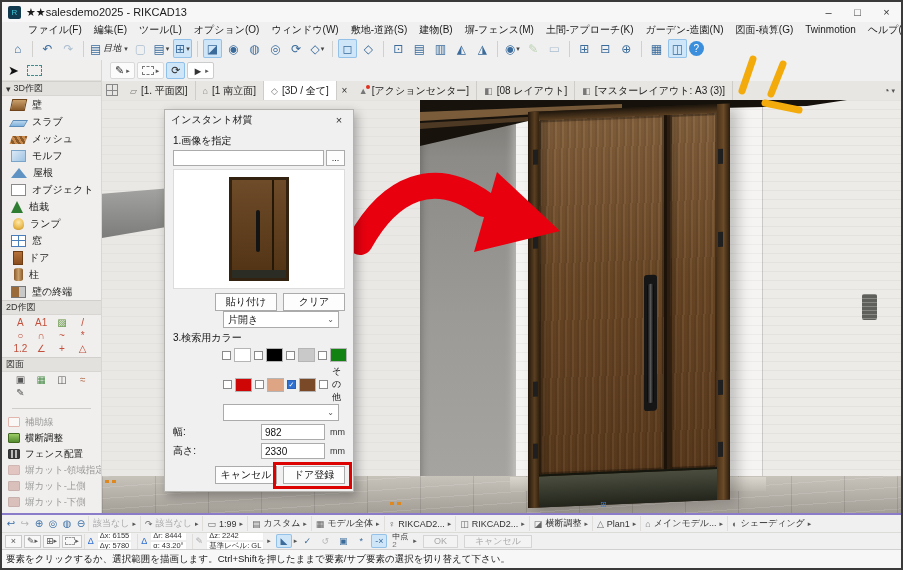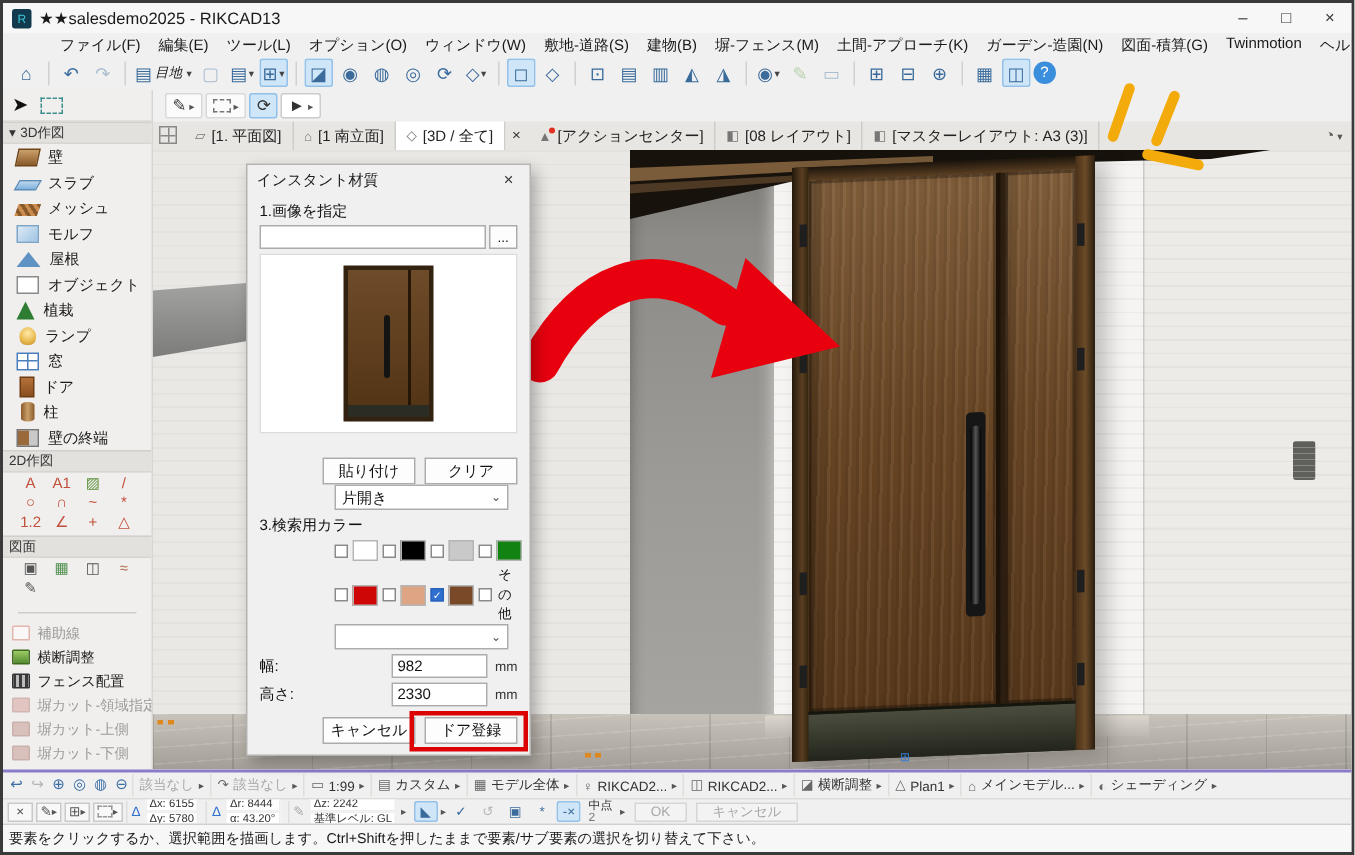--- a/index.html
+++ b/index.html
@@ -10,21 +10,21 @@
 
   
   .titlebar{position:absolute;left:0;top:0;right:0;height:20px;background:#f7f7f7;display:flex;align-items:center;}
   .appicon{width:13px;height:13px;margin:0 5px 0 6px;background:#123a4e;border-radius:2px;
            display:flex;align-items:center;justify-content:center;color:#39c7d8;font-size:8px;}
   .title-text{font-size:11px;color:#1a1a1a;}
   .t-controls{margin-left:auto;display:flex;height:100%;}
   .t-btn{width:29px;height:100%;display:flex;align-items:center;justify-content:center;font-size:11px;color:#333;}
 
   
-  .menubar{position:absolute;left:12px;top:20px;right:0;height:15px;display:flex;align-items:center;
+  .menubar{position:absolute;left:0;top:20px;right:0;height:15px;display:flex;align-items:center;
            font-size:10px;color:#1a1a1a;background:#f0f0f0;padding-left:20px;}
   .menu-item{padding:0 6px;white-space:nowrap;}
   .mdi-controls{margin-left:auto;display:flex;padding-right:4px;}
   .mdi-btn{width:18px;text-align:center;font-size:9px;color:#444;}
 
   
   .toolbar{position:absolute;left:0;top:35px;right:0;height:23px;background:#f0f0f0;display:flex;
            align-items:center;padding-left:5px;}
   .tb{height:19px;min-width:19px;display:flex;align-items:center;justify-content:center;font-size:12px;
       color:#3a6b9b;border-radius:2px;margin:0 1px;padding:0 1px;}
@@ -143,25 +143,25 @@
   .dlg-label{margin:3px 0 2px;font-size:10px;}
   .dlg-inputrow{display:flex;gap:2px;}
   .fld{background:#fff;border:1px solid #ababab;height:16px;font-size:10px;padding:0 3px;display:flex;align-items:center;overflow:hidden;white-space:nowrap;}
   .fld.grow{flex:1;}
   .dlg-browse{width:19px;height:16px;border:1px solid #ababab;background:#fdfdfd;font-size:9px;display:flex;align-items:center;justify-content:center;}
   .preview{height:120px;background:#fff;border:1px solid #dcdcdc;margin-top:3px;display:flex;align-items:center;justify-content:center;}
   .pv-door{width:60px;height:104px;position:relative;background:linear-gradient(180deg,#6e4b29,#513314);border:3px solid #33220f;}
   .pv-gap{position:absolute;right:12px;top:0;bottom:0;width:2px;background:#241708;}
   .pv-handle{position:absolute;left:24px;top:30px;width:4px;height:42px;background:#141414;border-radius:2px;}
   .pv-kick{position:absolute;left:0;right:0;bottom:0;height:8px;background:#2b2d24;}
-  .btnrow{display:flex;justify-content:flex-end;gap:6px;margin-top:16px;position:relative;}
+  .btnrow{display:flex;justify-content:flex-end;gap:6px;margin-top:4px;position:relative;}
   .dlg-btn{width:62px;height:18px;background:#fdfdfd;border:1px solid #ababab;font-size:10px;display:flex;align-items:center;justify-content:center;}
   .dlg-select{height:17px;background:#fff;border:1px solid #ababab;display:flex;align-items:center;padding:0 4px;width:116px;margin-left:50px;}
   .dlg-select .chev{margin-left:auto;font-size:8px;color:#555;}
-  .colorrow{display:flex;align-items:center;gap:3px;margin:3px 0 0 50px;}
+  .colorrow{display:flex;align-items:center;gap:3px;margin:3px 0 0 50px;justify-content:center;}
   .cb{width:9px;height:9px;border:1px solid #8a8a8a;background:#fff;flex:0 0 auto;}
   .cb.checked{background:#2f6fd0;border-color:#2a62ba;color:#fff;font-size:7px;display:flex;align-items:center;justify-content:center;}
   .swatch{width:17px;height:14px;border:1px solid #b5b5b5;flex:0 0 auto;}
   .other-lb{font-size:9px;margin-left:1px;}
   .caret{display:inline-block;width:1px;height:11px;background:#000;margin-left:1px;}
   .sizerow{display:flex;align-items:center;margin-top:3px;}
   .sizerow .slb{flex:0 0 88px;}
   .sizerow .fld{width:76px;text-align:right;}
   .unit{margin-left:5px;font-size:9px;color:#333;}
   .redbox{position:absolute;right:-7px;top:-4px;width:79px;height:27px;border:3px solid #dd0202;z-index:5;}

